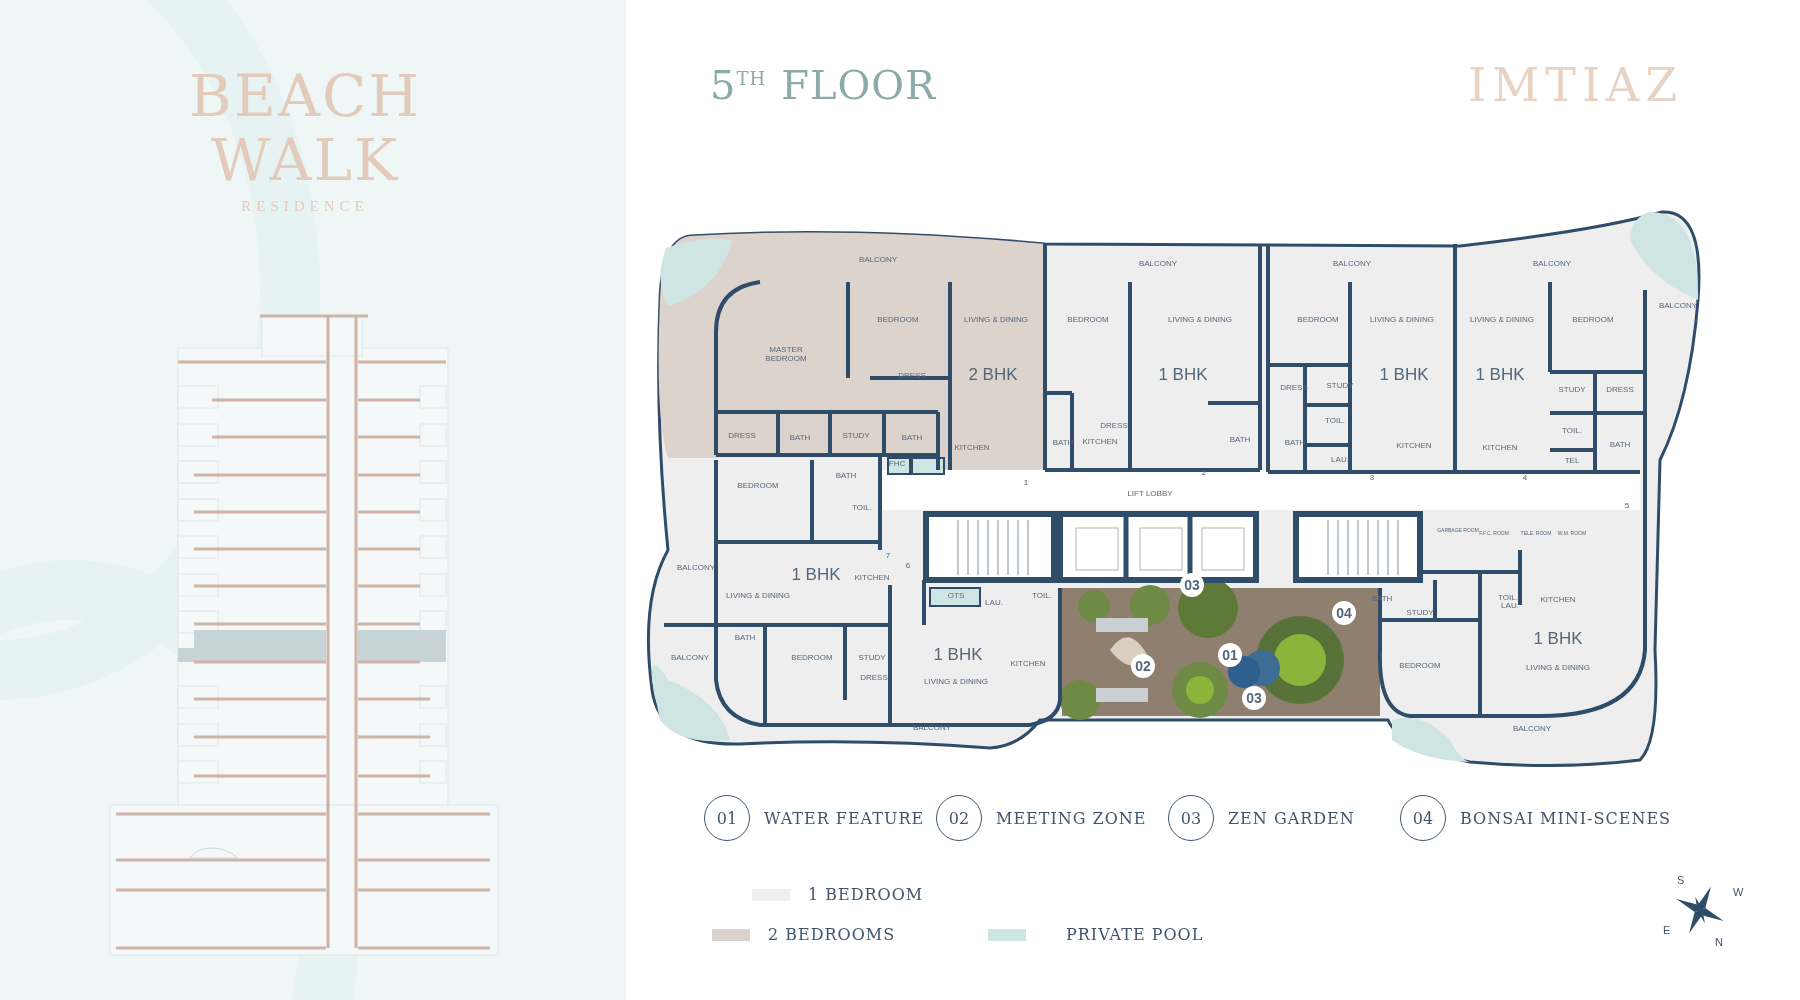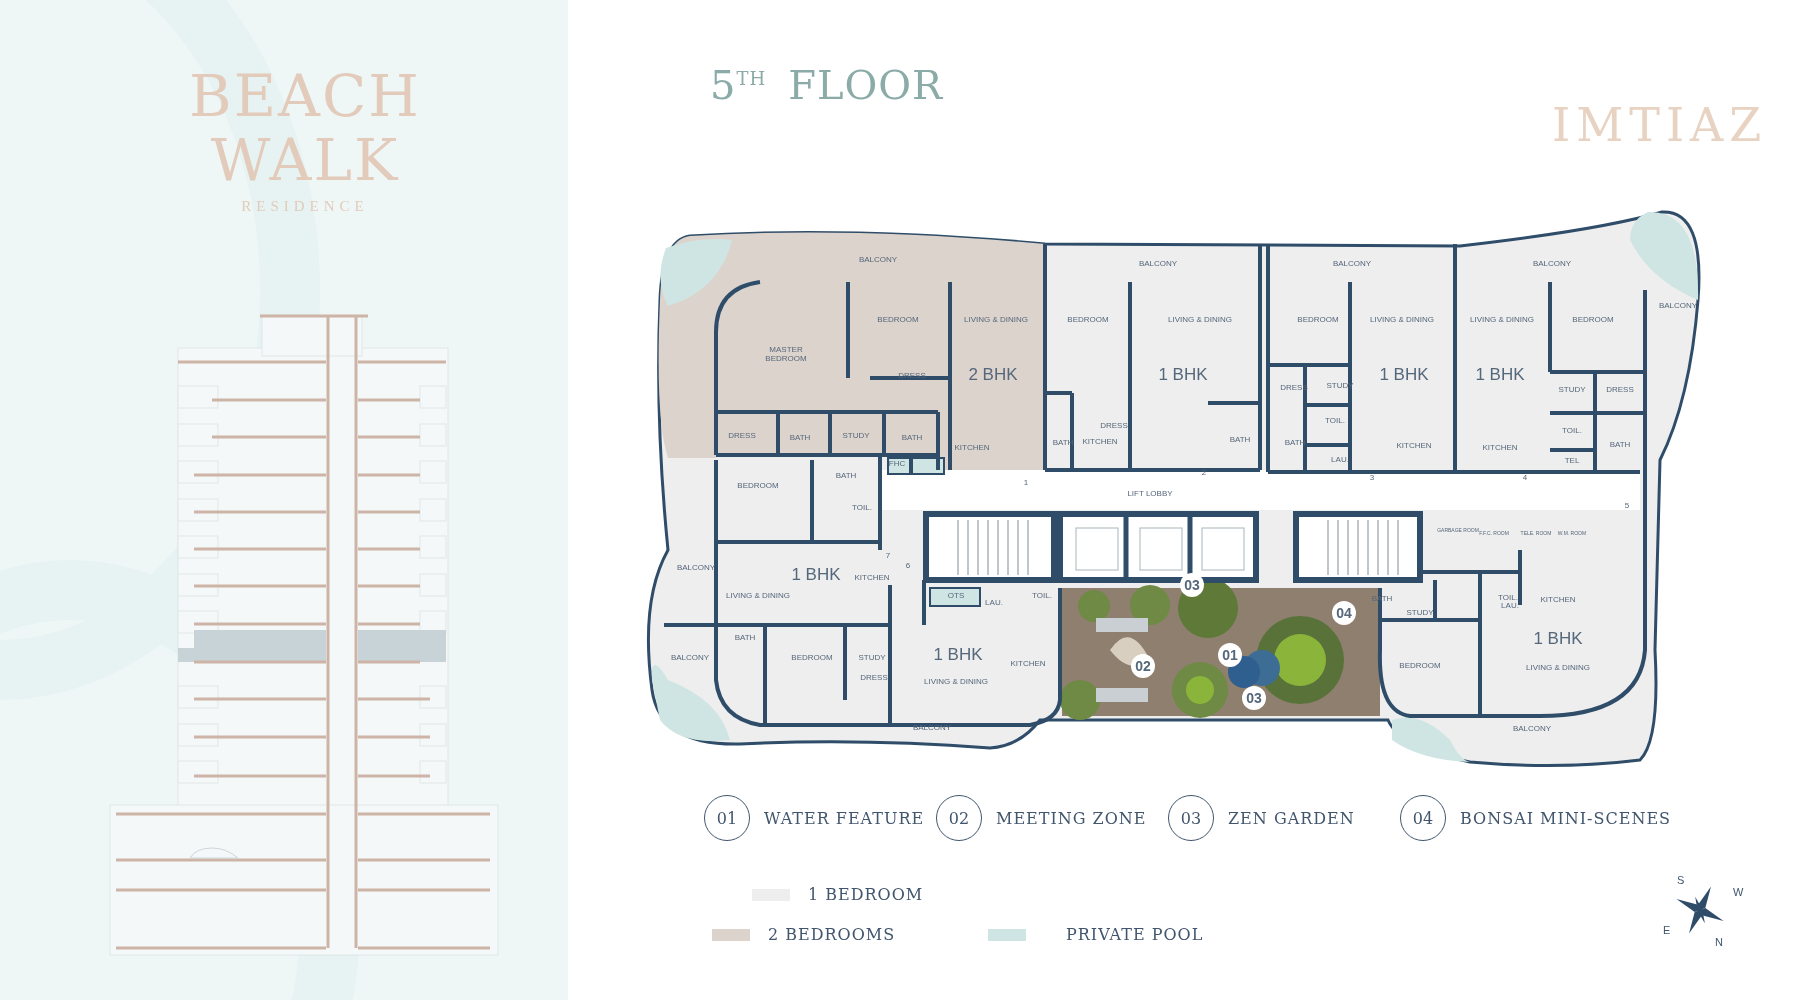--- a/index.html
+++ b/index.html
@@ -1,26 +1,26 @@
 <!DOCTYPE html>
 <html><head>
 <meta charset="utf-8">
 <style>
   html,body{margin:0;padding:0;}
   body{width:1800px;height:1000px;overflow:hidden;background:#ffffff;position:relative;font-family:"Liberation Sans",sans-serif;}
-  .left-panel{position:absolute;left:0;top:0;width:568px;height:1000px;background:#eef7f6;overflow:hidden;}
+  .left-panel{position:absolute;left:0;top:0;width:626px;height:1000px;background:#eef7f6;overflow:hidden;}
   .left-panel .swirl{position:absolute;border-radius:50%;border:60px solid #e6f3f2;}
   .brand{position:absolute;left:0;width:610px;text-align:center;color:#e3cbbb;font-family:"DejaVu Serif",serif;}
   .brand-line1{top:62px;font-size:58px;letter-spacing:2px;font-weight:normal;}
   .brand-line2{top:126px;font-size:58px;letter-spacing:2px;}
   .brand-sub{top:198px;font-family:Liberation Serif, serif;font-size:15px;letter-spacing:5px;}
   .elev{position:absolute;left:0;top:0;}
   .floor-title{position:absolute;left:710px;top:62px;color:#8aaba7;font-family:"DejaVu Serif",serif;font-size:40px;letter-spacing:1px;}
-  .floor-title sup{font-size:18px;vertical-align:top;position:relative;top:6px;margin-right:22px;}
-  .dev-logo{position:absolute;left:1552px;top:58px;color:#e8d2c2;font-family:"DejaVu Serif",serif;font-size:46px;letter-spacing:6px;margin-top:40px;}
+  .floor-title sup{font-size:18px;vertical-align:top;position:relative;top:6px;margin-right:15px;}
+  .dev-logo{position:absolute;left:1468px;top:58px;color:#e8d2c2;font-family:"DejaVu Serif",serif;font-size:46px;letter-spacing:6px;}
   .plan{position:absolute;left:0;top:0;}
   .plan text{font-family:"Liberation Sans",sans-serif;fill:#55677a;}
   .amenity{position:absolute;display:flex;align-items:center;top:795px;}
   .amenity .num{width:44px;height:44px;border:1.5px solid #41566d;border-radius:50%;display:flex;align-items:center;justify-content:center;color:#41566d;font-family:"DejaVu Serif",serif;font-size:16px;}
   .amenity .lbl{margin-left:14px;color:#41566d;font-family:"DejaVu Serif",serif;font-size:16px;letter-spacing:1px;text-align:right;}
   .legend{position:absolute;display:flex;align-items:center;}
   .legend .sw{width:38px;height:12px;}
   .legend .lbl{margin-left:18px;color:#41566d;font-family:"DejaVu Serif",serif;font-size:16px;letter-spacing:1px;}
   .compass{position:absolute;left:1655px;top:870px;}
 </style>

